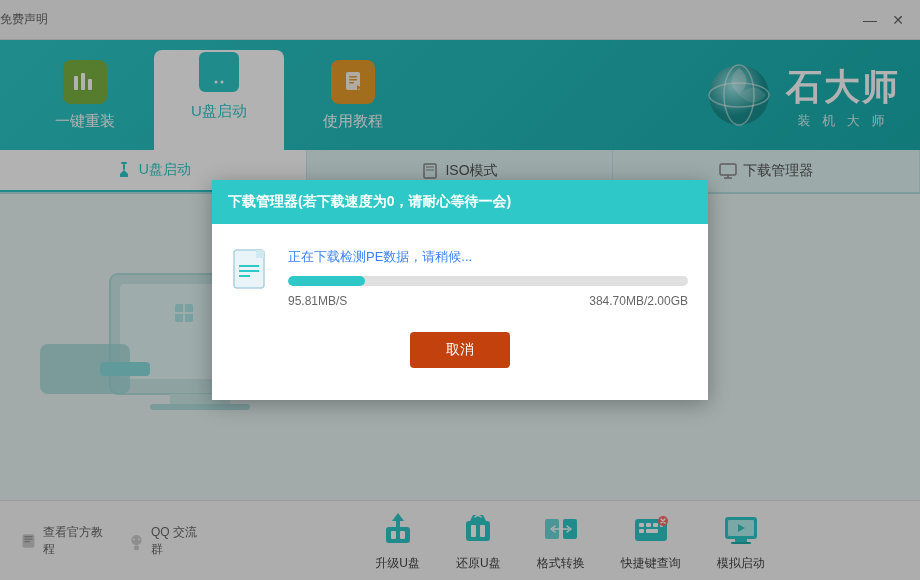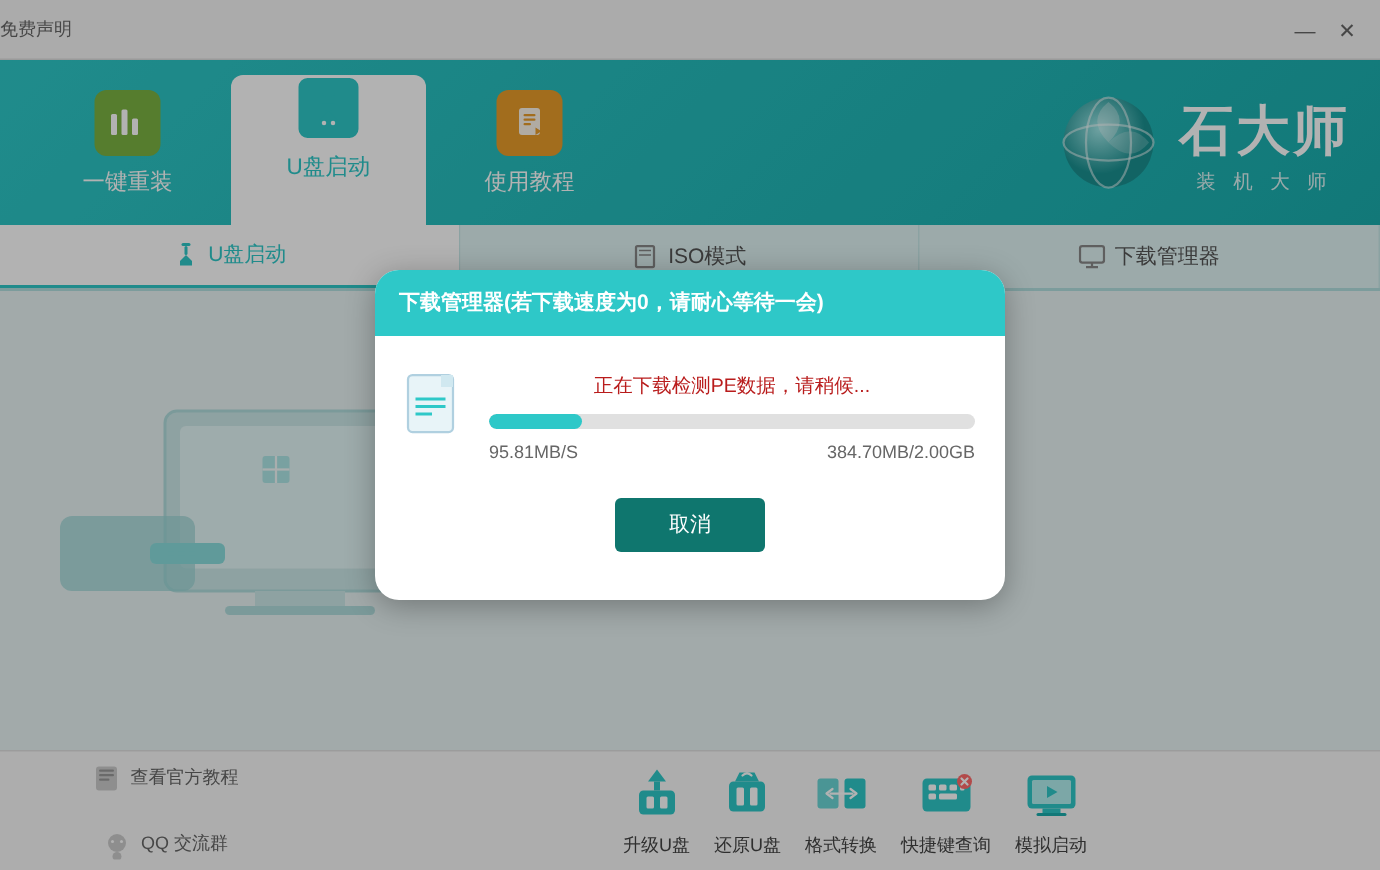--- a/index.html
+++ b/index.html
@@ -68,53 +68,53 @@
       position: absolute; left: 30px; top: 20px;
       width: 300px; height: 240px; opacity: 0.5;
     }
 
     
     .bottom-bar {
       width: 100%; height: 80px; background: #f8f8f8;
       border-top: 1px solid #e0e0e0;
       display: flex; align-items: center;
     }
-    .bottom-left { display: flex; align-items: center; padding: 0 20px; gap: 24px; width: 220px; flex-direction: column; }
+    .bottom-left { display: flex; align-items: center; padding: 0 20px; gap: 24px; width: 220px; }
     .bottom-link { display: flex; align-items: center; gap: 6px; font-size: 12px; color: #666; cursor: pointer; }
-    .bottom-actions { flex: 1; display: flex; align-items: flex-end; justify-content: center; gap: 16px; }
+    .bottom-actions { flex: 1; display: flex; align-items: flex-end; justify-content: center; gap: 36px; }
     .bottom-action { display: flex; flex-direction: column; align-items: center; gap: 6px; cursor: pointer; }
     .bottom-action-icon { width: 40px; height: 40px; display: flex; align-items: center; justify-content: center; }
     .bottom-action-label { font-size: 12px; color: #444; }
 
     
     .overlay {
       position: absolute; top: 0; left: 0; width: 920px; height: 580px;
       background: rgba(0,0,0,0.3); z-index: 100;
       display: flex; align-items: center; justify-content: center;
     }
     .dialog {
-      width: 420px; background: white; border-radius: 16px;
+      width: 496px; background: white; border-radius: 0;
       overflow: hidden; box-shadow: 0 4px 20px rgba(0,0,0,0.3);
     }
     .dialog-header {
       width: 100%; height: 44px; background: #2ec8c8;
       display: flex; align-items: center; padding: 0 16px;
     }
     .dialog-title { color: white; font-size: 14px; font-weight: bold; }
     .dialog-body { padding: 24px 20px; }
     .dialog-content { display: flex; align-items: flex-start; gap: 16px; margin-bottom: 16px; }
     .file-icon { width: 40px; height: 50px; position: relative; flex-shrink: 0; }
     .dialog-info { flex: 1; }
-    .dialog-status { font-size: 13px; color: #b91c1c; margin-bottom: 10px; text-align: center; }
+    .dialog-status { font-size: 13px; color: #3b82f6; margin-bottom: 10px; }
     .progress-bar-bg { width: 100%; height: 10px; background: #e0e0e0; border-radius: 5px; overflow: hidden; margin-bottom: 8px; }
     .progress-bar-fill { height: 100%; background: #2ec8c8; border-radius: 5px; }
     .progress-stats { display: flex; justify-content: space-between; font-size: 12px; color: #666; }
     .dialog-footer { display: flex; justify-content: center; padding: 8px 0; }
     .cancel-btn {
-      width: 100px; height: 36px; background: #0f766e; color: white;
+      width: 100px; height: 36px; background: #c2410c; color: white;
       border: none; border-radius: 4px; font-size: 14px; cursor: pointer;
     }
 
     
     svg { display: block; }
   </style>
 </head>
 <body>
 
 <div class="titlebar">

